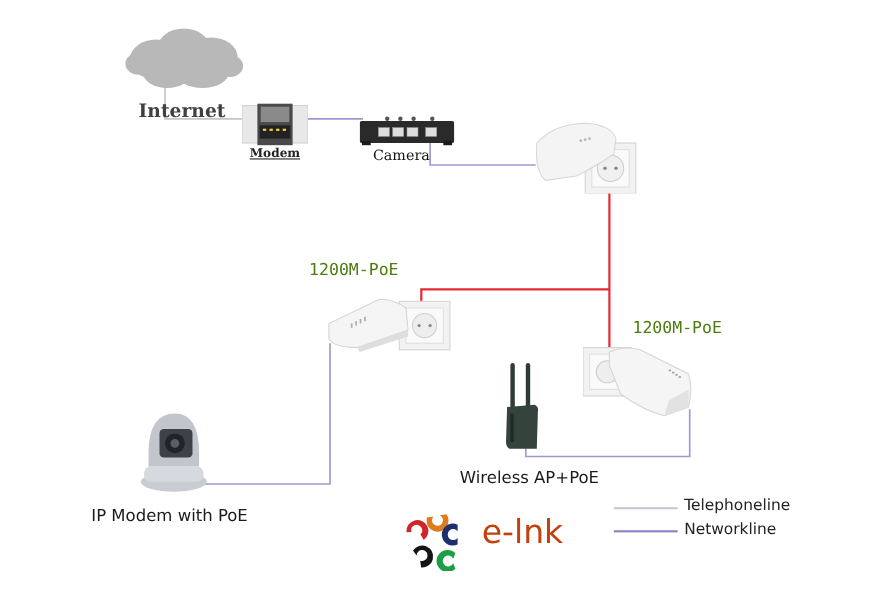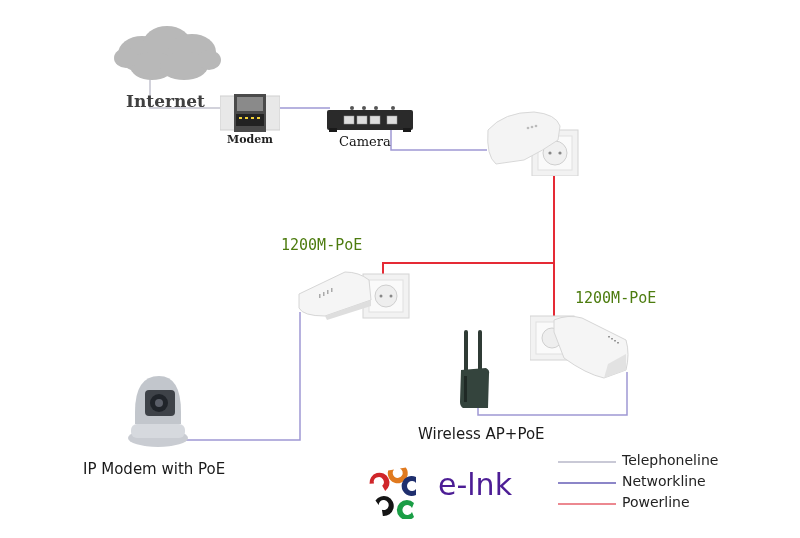--- a/index.html
+++ b/index.html
@@ -52,21 +52,21 @@
     <rect x="17" y="3" width="26" height="14" fill="#8a8a8a"></rect>
     <rect x="16" y="20" width="28" height="12" fill="#222"></rect>
     <g fill="#f2d23a">
         <rect x="19" y="23" width="3" height="2"></rect>
         <rect x="25" y="23" width="3" height="2"></rect>
         <rect x="31" y="23" width="3" height="2"></rect>
         <rect x="37" y="23" width="3" height="2"></rect>
       </g>
   </svg>
 </div>
-<div class="abs serif-label" style="left:227px; top:133px; font-size:11px;">Modem</div>
+<div class="abs serif-label" style="left:227px; top:133px; font-size:11px;text-decoration:underline;">Modem</div>
 
 <div class="abs" style="left:327px; top:104px; width:86px; height:30px;">
   <svg width="86" height="30" viewBox="0 0 86 30">
     <rect x="0" y="6" width="86" height="20" rx="2" fill="#2a2a2a"></rect>
     <rect x="2" y="24" width="8" height="4" fill="#1a1a1a"></rect>
     <rect x="76" y="24" width="8" height="4" fill="#1a1a1a"></rect>
     <g fill="#555">
         <circle cx="25" cy="4" r="2"></circle>
         <circle cx="37" cy="4" r="2"></circle>
         <circle cx="49" cy="4" r="2"></circle>
@@ -157,29 +157,25 @@
 <div class="abs lbl" style="left:83px; top:460px; font-size:15px;">IP Modem with PoE</div>
 
 <div class="abs" style="left:362px; top:455px; width:170px; height:64px;">
   <svg width="64" height="64" viewBox="0 0 64 64" style="position:absolute;left:0;top:0;">
     <path d="M26,14 A10,10 0 1 0 44,14 L38,14 A5,5 0 1 1 32,14 Z" fill="#e07a1f" transform="rotate(-10 35 14)"></path>
     <path d="M54,22 A10,10 0 1 0 54,40 L54,34 A5,5 0 1 1 54,28 Z" fill="#1f2f6e"></path>
     <path d="M10,26 A10,10 0 1 1 20,40 L20,34 A5,5 0 1 0 14,28 Z" fill="#d0262a" transform="rotate(-30 14 32)"></path>
     <path d="M52,48 A10,10 0 1 0 52,62 L50,57 A5,5 0 1 1 50,53 Z" fill="#1b9e46"></path>
     <path d="M12,46 A10,10 0 1 1 22,60 L20,54 A5,5 0 1 0 16,50 Z" fill="#151515" transform="rotate(10 16 54)"></path>
   </svg>
-  <div class="abs" style="left:76px; top:12px; font-family:'DejaVu Sans', sans-serif; font-size:30px; color:#4c1d95;">e-lnk</div>
+  <div class="abs" style="left:76px; top:12px; font-family:'DejaVu Sans', sans-serif; font-size:30px; color:#c2410c;">e-lnk</div>
 </div>
 
 <div class="abs" style="left:558px; top:451px; width:200px; height:66px;">
   <div class="abs" style="left:0; top:0; width:200px; height:20px;">
     <div class="abs" style="left:0; top:10px; width:58px; height:1.5px; background:#c9c9d6;"></div>
     <div class="abs legend-text" style="left:64px; top:1px;">Telephoneline</div>
   </div>
   <div class="abs" style="left:0; top:21px; width:200px; height:20px;">
     <div class="abs" style="left:0; top:10px; width:58px; height:1.5px; background:#8c86c8;"></div>
     <div class="abs legend-text" style="left:64px; top:1px;">Networkline</div>
   </div>
-  <div class="abs" style="left:0; top:42px; width:200px; height:20px;">
-    <div class="abs" style="left:0; top:10px; width:58px; height:1.5px; background:#ec8890;"></div>
-    <div class="abs legend-text" style="left:64px; top:1px;">Powerline</div>
-  </div>
 </div>
 
 </body></html>

